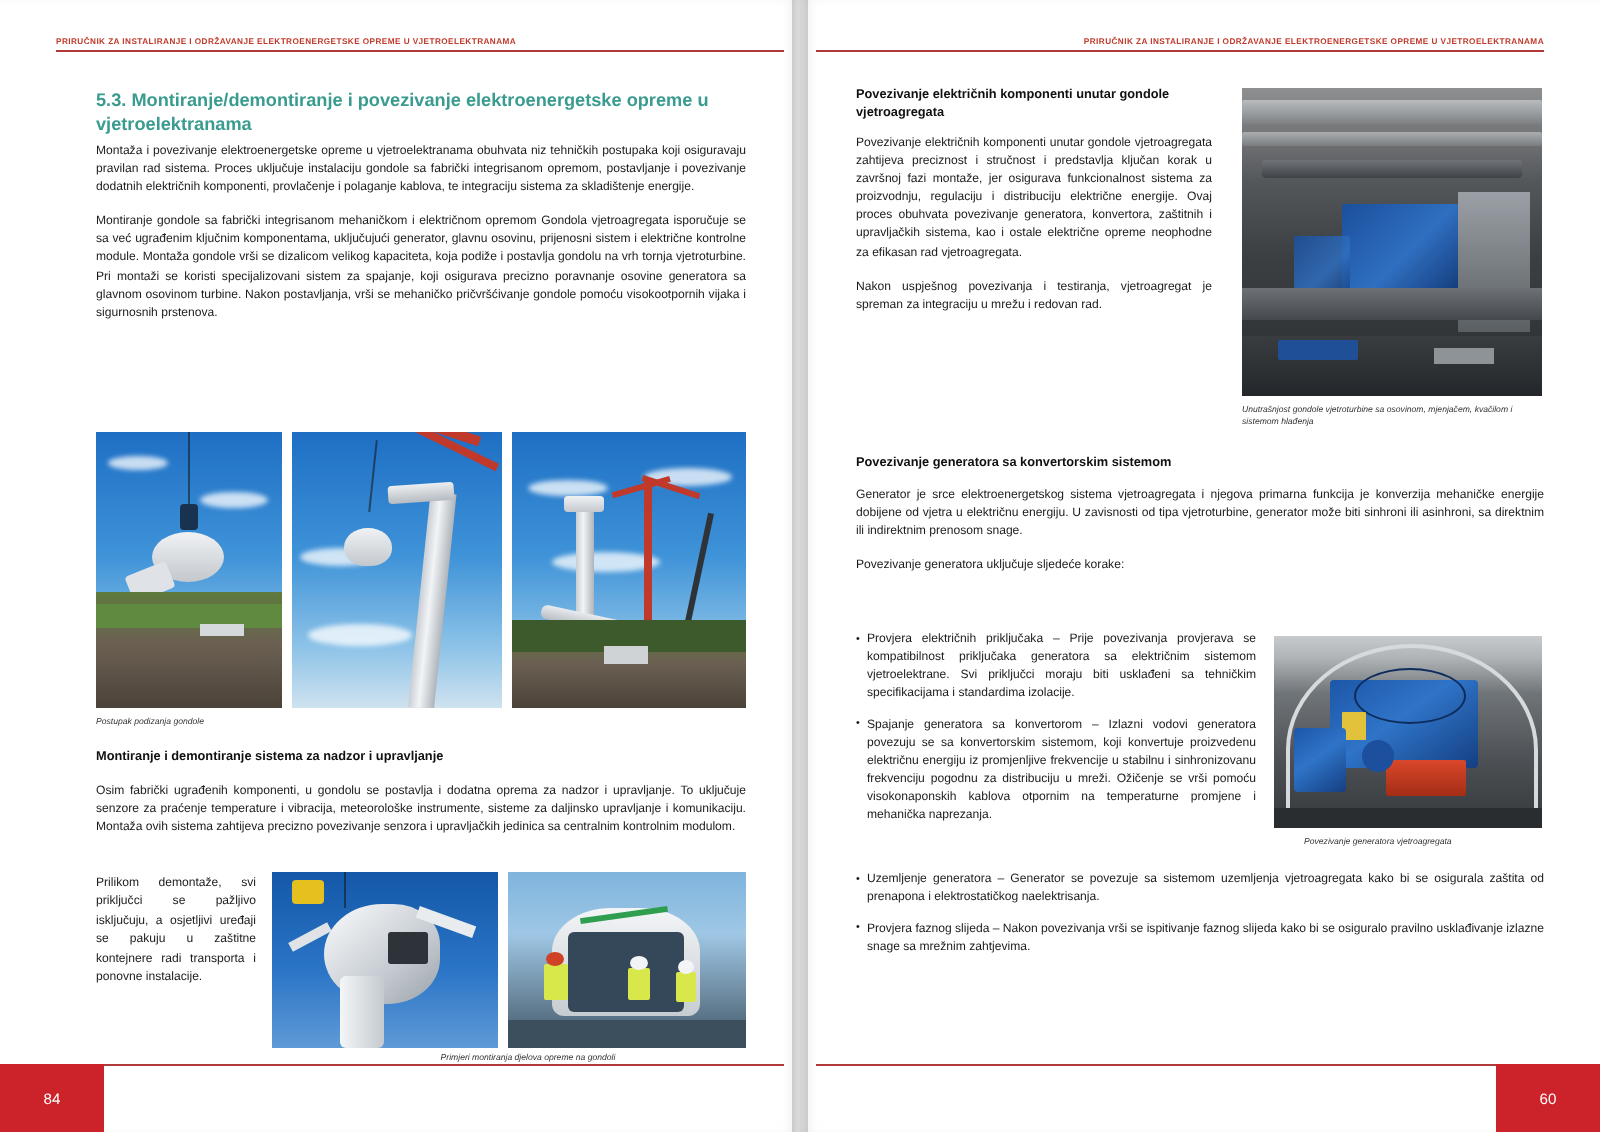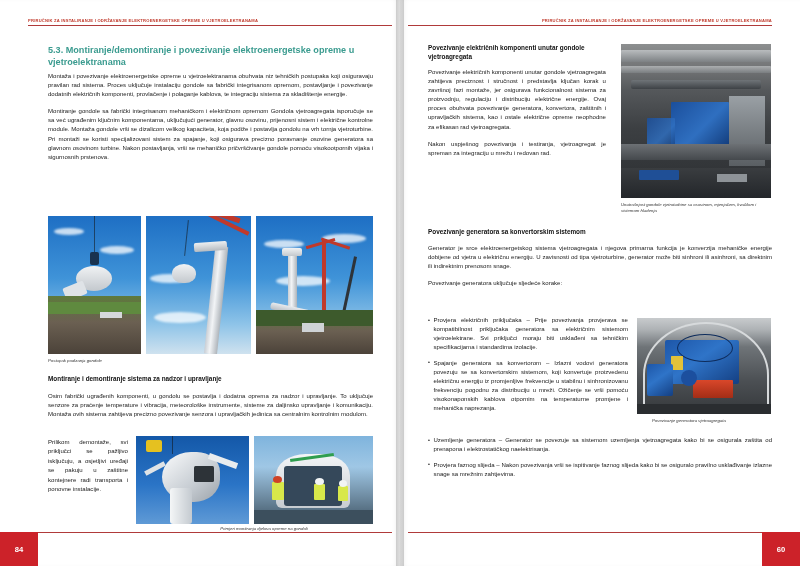--- a/index.html
+++ b/index.html
@@ -243,25 +243,25 @@
     position: absolute;
     left: 0; top: -0.5px;
     font-size: 5.4px;
     color: #111;
   }
 
   
   .pagetab {
     position: absolute;
     bottom: 0;
-    width: 38px; height: 34px;
+    width: 52px; height: 34px;
     background: #cc2229;
     color: #ffffff;
     font-size: 7.6px;
-    font-weight: bold;
+    font-weight: normal;
     display: flex;
     align-items: center;
     justify-content: center;
   }
   .page-left  .pagetab { left: 0; }
   .page-right .pagetab { right: 0; }
   .footrule {
     position: absolute;
     bottom: 33px;
     height: 1.4px;

